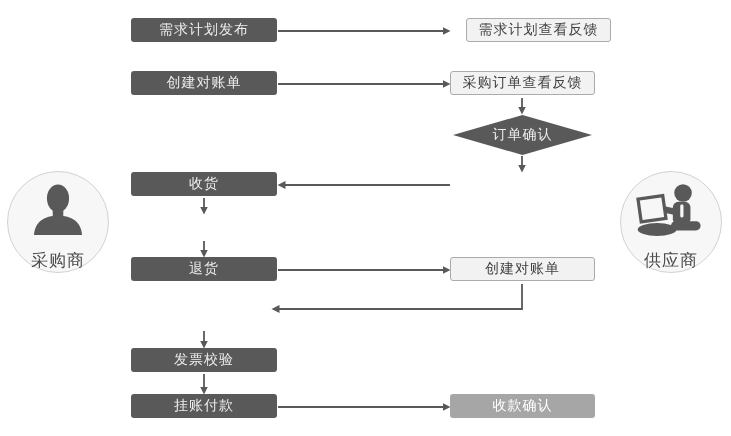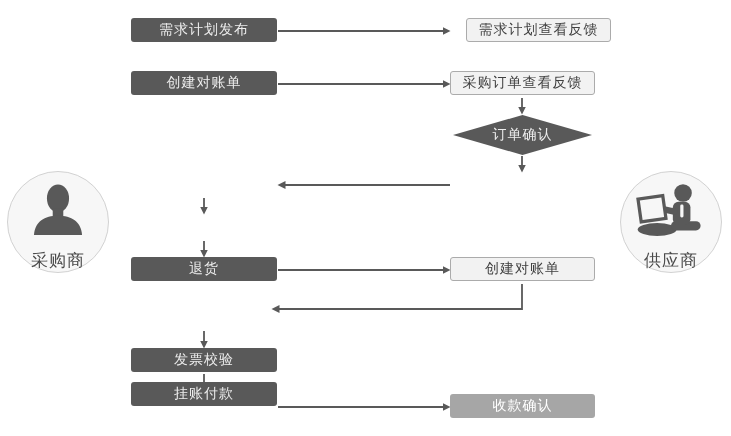--- a/index.html
+++ b/index.html
@@ -133,23 +133,24 @@
         <circle cx="53" cy="10.5" r="9.5"></circle>
       </g>
       <rect x="6" y="15" width="27" height="25" transform="rotate(-8 20 28)" style="fill:var(--actor_circle_bg,#f7f7f7);stroke:var(--actor_icon,#595959);stroke-width:3.5"></rect>
       <rect x="50" y="23" width="3.5" height="14" rx="1.5" style="fill:var(--actor_circle_bg,#f7f7f7)"></rect>
     </svg>
     <div class="actor-label">供应商</div>
   </div>
 
   <div class="node dark" style="left:131px;top:18px;width:146px">需求计划发布</div>
   <div class="node dark" style="left:131px;top:71px;width:146px">创建对账单</div>
+  <div class="node dark" style="left:131px;top:172px;width:146px">收货</div>
   <div class="node dark" style="left:131px;top:257px;width:146px">退货</div>
   <div class="node dark" style="left:131px;top:348px;width:146px">发票校验</div>
-  <div class="node dark" style="left:131px;top:382px;width:146px">挂账付款</div>
+  <div class="node dark" style="left:131px;top:394px;width:146px">挂账付款</div>
 
 
   <div class="node light" style="left:466px;top:18px;width:145px">需求计划查看反馈</div>
   <div class="node light" style="left:450px;top:71px;width:145px">采购订单查看反馈</div>
   <div class="node light" style="left:450px;top:257px;width:145px">创建对账单</div>
   <div class="node muted" style="left:450px;top:394px;width:145px">收款确认</div>
 
   <div class="diamond dark-d" style="left:452px;top:114px;width:141px;height:42px">
     <svg viewBox="0 0 141 42" preserveAspectRatio="none">
       <polygon points="70.5,1 140,21 70.5,41 1,21" style="fill:var(--dark_node_bg,#595959)"></polygon>

